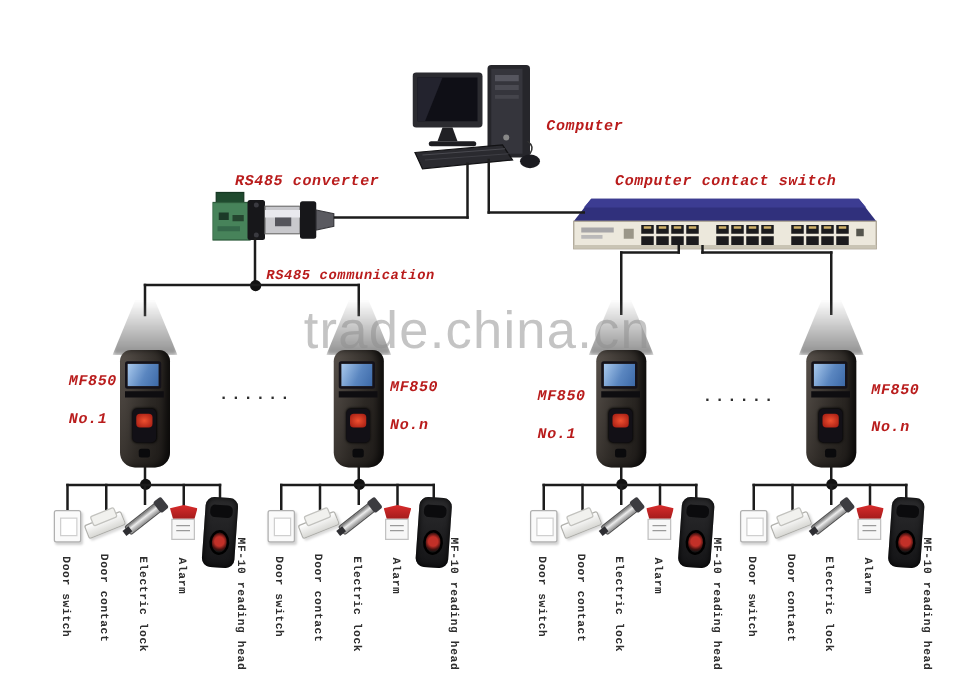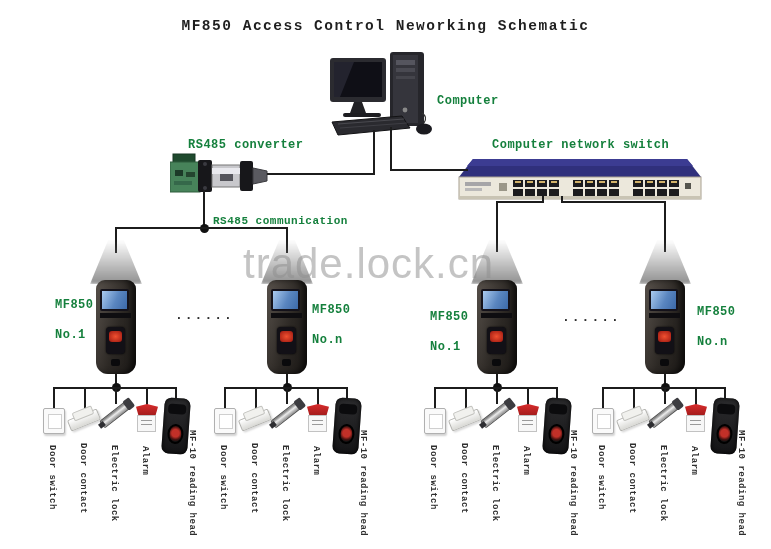--- a/index.html
+++ b/index.html
@@ -6,21 +6,21 @@
   html,body { background:#ffffff; }
   body {
     width:771px; height:549px; position:relative; overflow:hidden;
     font-family:"Liberation Mono","DejaVu Sans Mono",monospace; color:#2b2b2b;
   }
   .stage { position:absolute; inset:0; }
   .title {
     position:absolute; top:18px; left:0; width:100%; text-align:center;
     font-size:14.5px; font-weight:bold; letter-spacing:1.5px; color:#1f1f1f;
   }
-  .lbl { position:absolute; font-weight:bold; white-space:nowrap; color:#15803d; }
+  .lbl { position:absolute; font-weight:bold; white-space:nowrap; color:#b91c1c;font-style:italic; }
   .lbl-12 { font-size:12px; letter-spacing:.5px; }
   .lbl-11 { font-size:11px; letter-spacing:.5px; }
   .vlbl {
     position:absolute; writing-mode:vertical-rl; text-orientation:mixed;
     font-size:9px; font-weight:bold; letter-spacing:.5px; white-space:nowrap; color:#2e2e2e;
   }
   .w { position:absolute; background:#1c1c1c; }
   .junction { position:absolute; width:9px; height:9px; border-radius:50%; background:#111; }
   .dots { position:absolute; font-size:13px; font-weight:bold; letter-spacing:2px; color:#2e2e2e; }
   .watermark {
@@ -75,21 +75,20 @@
   .p-mf10 { width:26px; height:56px; background:linear-gradient(#2c2c2e,#141416); border-radius:7px; transform:rotate(4deg); box-shadow:inset 0 0 5px #000; }
   .p-mf10::before { content:""; position:absolute; left:4px; top:6px; width:18px; height:10px; background:#0b0b0d; border-radius:4px; }
   .p-mf10 .sensor { position:absolute; left:5px; top:26px; width:16px; height:20px; border-radius:50%;
     background:radial-gradient(circle at 50% 45%, #c23028 0 35%, #4a1210 60%, #141414 78%); border:2px solid #000; }
 </style>
 </head>
 <body>
 
 <div class="stage">
 
-  <div class="title">MF850 Access Control Neworking Schematic</div>
 
   <svg style="position:absolute;left:330px;top:52px;" width="110" height="85" viewBox="0 0 110 85">
     <rect x="60" y="0" width="34" height="74" rx="3" fill="#26262b"></rect>
     <rect x="63" y="3" width="25" height="68" fill="#35353c"></rect>
     <rect x="66" y="8" width="19" height="5" fill="#55555e"></rect>
     <rect x="66" y="16" width="19" height="4" fill="#4a4a52"></rect>
     <rect x="66" y="24" width="19" height="3" fill="#45454c"></rect>
     <circle cx="75" cy="58" r="2.4" fill="#888"></circle>
     <rect x="0" y="6" width="56" height="44" rx="3" fill="#2b2b30"></rect>
     <rect x="4" y="10" width="48" height="35" fill="#0f0f16"></rect>
@@ -114,21 +113,21 @@
     <rect x="28" y="12" width="14" height="32" rx="2" fill="#17171a"></rect>
     <circle cx="35" cy="16" r="2" fill="#3a3a40"></circle>
     <circle cx="35" cy="40" r="2" fill="#3a3a40"></circle>
     <rect x="42" y="17" width="28" height="22" fill="#c8c8cc" stroke="#777"></rect>
     <rect x="42" y="20" width="28" height="6" fill="#e9e9ee"></rect>
     <rect x="50" y="26" width="13" height="7" fill="#55555c"></rect>
     <rect x="70" y="13" width="13" height="30" rx="2" fill="#17171a"></rect>
     <polygon points="83,20 97,23 97,33 83,36" fill="#5a5a60" stroke="#3a3a3e"></polygon>
   </svg>
 
-  <div class="lbl lbl-12" style="left:492px;top:138px;">Computer network switch</div>
+  <div class="lbl lbl-12" style="left:492px;top:138px;">Computer contact switch</div>
   <svg style="position:absolute;left:455px;top:153px;" width="250" height="52" viewBox="0 0 250 52">
     <polygon points="18,6 232,6 246,24 4,24" fill="#30307c"></polygon>
     <polygon points="18,6 232,6 238,13 12,13" fill="#3c3c92"></polygon>
     <rect x="4" y="24" width="242" height="22" fill="#ece8dc" stroke="#a8a090"></rect>
     <rect x="4" y="43" width="242" height="3" fill="#c9c4b4"></rect>
     <rect x="10" y="29" width="26" height="4" fill="#8a8a92" opacity=".7"></rect>
     <rect x="10" y="35" width="17" height="3" fill="#9a9aa2" opacity=".6"></rect>
     <rect x="44" y="30" width="8" height="8" fill="#9a9688"></rect>
     <g fill="#1b1b1e">
       <rect x="58" y="27" width="10" height="7"></rect>
@@ -185,21 +184,21 @@
   <div class="w" style="left:286px;top:227px;width:2px;height:26px;"></div>
   <div class="lbl lbl-11" style="left:213px;top:215px;">RS485 communication</div>
 
   <div class="w" style="left:542px;top:196px;width:2px;height:7px;"></div>
   <div class="w" style="left:561px;top:196px;width:2px;height:7px;"></div>
   <div class="w" style="left:496px;top:201px;width:48px;height:2px;"></div>
   <div class="w" style="left:561px;top:201px;width:105px;height:2px;"></div>
   <div class="w" style="left:496px;top:201px;width:2px;height:51px;"></div>
   <div class="w" style="left:664px;top:201px;width:2px;height:51px;"></div>
 
-  <div class="watermark">trade.lock.cn</div>
+  <div class="watermark">trade.china.cn</div>
 
   <div class="mf850" style="left:84px;top:240px;">
     <div class="cone"></div>
     <div class="body">
       <div class="screen"></div>
       <div class="band"></div>
       <div class="fp"></div>
       <div class="btn"></div>
     </div>
   </div>

